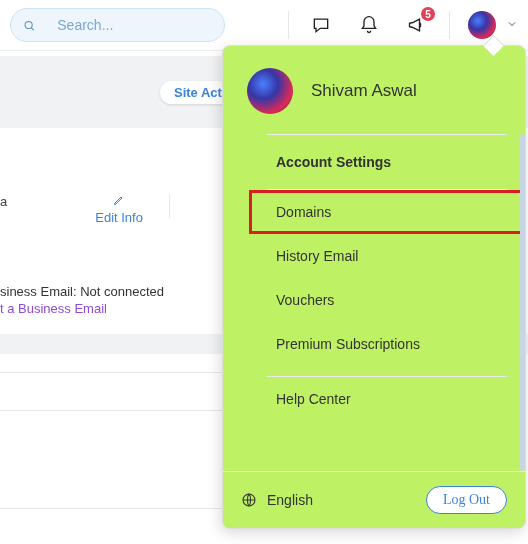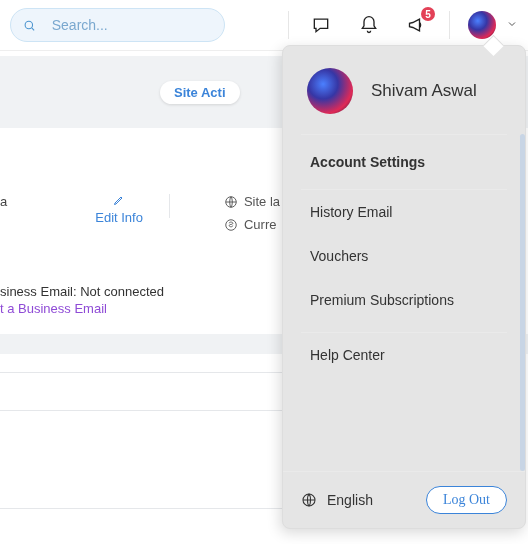--- a/index.html
+++ b/index.html
@@ -1,19 +1,19 @@
 <!DOCTYPE html>
 <html><head>
   <meta charset="utf-8">
   <style>
     * { box-sizing: border-box; margin: 0; padding: 0; }
     body { font-family: -apple-system, BlinkMacSystemFont, "Segoe UI", Helvetica, Arial, sans-serif; width: 528px; height: 544px; overflow: hidden; position: relative; background: #fff; font-size: 14px; color: #333; }
 
     .header { display: flex; align-items: center; padding: 8px 10px; gap: 8px; border-bottom: 1px solid #eee; }
-    .search-pill { flex: 0 0 215px; height: 34px; background: #eef5fc; border: 1px solid #cde4f5; border-radius: 18px; display: flex; align-items: center; padding: 0 12px; color: #5b97c9; gap: 16px; }
+    .search-pill { flex: 0 0 215px; height: 34px; background: #eef5fc; border: 1px solid #cde4f5; border-radius: 18px; display: flex; align-items: center; padding: 0 12px; color: #5b97c9; gap: 22px; }
     .search-pill input { border: none; background: transparent; outline: none; width: 100%; color: #5b97c9; font-size: 14px; }
     .search-pill input::placeholder { color: #7aa8cf; }
     .search-icon { width: 15px; height: 15px; stroke: #4b94cf; }
 
     .header-spacer { flex: 1; }
     .vdiv { width: 1px; height: 28px; background: #e6e6e6; margin: 0 4px; }
     .hicon { width: 40px; height: 32px; display: flex; align-items: center; justify-content: center; position: relative; cursor: pointer; }
     .hicon svg { width: 20px; height: 20px; stroke: #222; fill: none; stroke-width: 1.6; }
     .badge { position: absolute; top: -2px; right: 2px; background: #e34157; color: #fff; font-size: 10px; border-radius: 8px; min-width: 14px; height: 14px; display:flex; align-items:center; justify-content:center; padding:0 3px; font-weight:700; }
     .avatar { width: 28px; height: 28px; border-radius: 50%; background: radial-gradient(circle at 35% 35%, #4b80ff 0%, #3636a5 35%, #e02956 70%, #0a1a3a 100%); cursor:pointer; margin-left:6px; }
@@ -30,28 +30,28 @@
     .meta-col div { display:flex; gap:6px; align-items:center; }
     .meta-col svg { width:14px; height:14px; stroke:#555; fill:none; stroke-width:1.6; }
 
     .be-block { margin-top:46px; font-size:13px; }
     .be-block .lnk { color:#8f4bd6; cursor:pointer; margin-top:2px; }
     .stripe { height:20px; background:#f0f2f4; margin:18px -16px 0 -400px; }
     .lines > div { border-top:1px solid #e5e7ea; height:38px; }
     .lines { margin-left:-400px; margin-top:18px; }
 
     
-    .panel { position:absolute; top:45px; right:2px; width:244px; height:484px; background:#e5e5e5; border:1px solid #ddd; border-radius:8px; box-shadow: -2px 4px 14px rgba(0,0,0,0.15); display:flex; flex-direction:column; }
+    .panel { position:absolute; top:45px; right:2px; width:304px; height:484px; background:#bef264; border:1px solid #ddd; border-radius:8px; box-shadow: -2px 4px 14px rgba(0,0,0,0.15); display:flex; flex-direction:column; }
     .panel::before { content:""; position:absolute; top:-8px; right:24px; width:14px; height:14px; background:#fff; border-left:1px solid #ddd; border-top:1px solid #ddd; transform:rotate(45deg); }
 
     .p-head { display:flex; align-items:center; gap:18px; padding:22px 24px 20px; }
     .p-head .pavatar { width:46px; height:46px; border-radius:50%; background: radial-gradient(circle at 35% 35%, #4b80ff 0%, #3636a5 35%, #e02956 70%, #0a1a3a 100%); }
     .p-head .pname { font-size:17px; color:#333; }
 
-    .p-scroll { flex:1; overflow:hidden; position:relative; }
+    .p-scroll { flex:1; overflow:hidden; position:relative;padding-left:26px; }
     .p-scroll::after { content:""; position:absolute; right:0; top:0; bottom:0; width:5px; background:#c8d5e5; border-radius:3px; }
     .p-sep { border-top:1px solid #eaeaea; margin:0 18px; }
     .mitem { padding:11px 24px; font-size:14px; color:#333; cursor:pointer; border:3px solid transparent; }
     .mitem.strong { font-weight:600; padding-top:16px; padding-bottom:16px; }
     .mitem.hl { border:3px solid #d82020; }
 
     .p-foot { border-top:1px solid #eaeaea; padding:14px 18px; display:flex; align-items:center; justify-content:space-between; }
     .lang { display:flex; align-items:center; gap:10px; color:#333; cursor:pointer; }
     .lang svg { width:16px; height:16px; stroke:#333; fill:none; stroke-width:1.6; }
     .logout { border:1px solid #3b84d9; color:#3b84d9; background:#fff; border-radius:16px; padding:5px 16px; font-size:14px; cursor:pointer;font-family:Liberation Serif, serif; }
@@ -149,20 +149,21 @@
   <div class="p-head">
     <div class="pavatar"></div>
     <div class="pname">Shivam Aswal</div>
   </div>
 
   <div class="p-scroll">
     <div class="p-sep"></div>
     <div class="mitem strong">Account Settings</div>
     <div class="p-sep"></div>
 
+    <div class="mitem hl">Domains</div>
     <div class="mitem">History Email</div>
     <div class="mitem">Vouchers</div>
     <div class="mitem">Premium Subscriptions</div>
 
     <div class="p-sep" style="margin-top:10px"></div>
     <div class="mitem">Help Center</div>
   </div>
 
   <div class="p-foot">
     <div class="lang">

